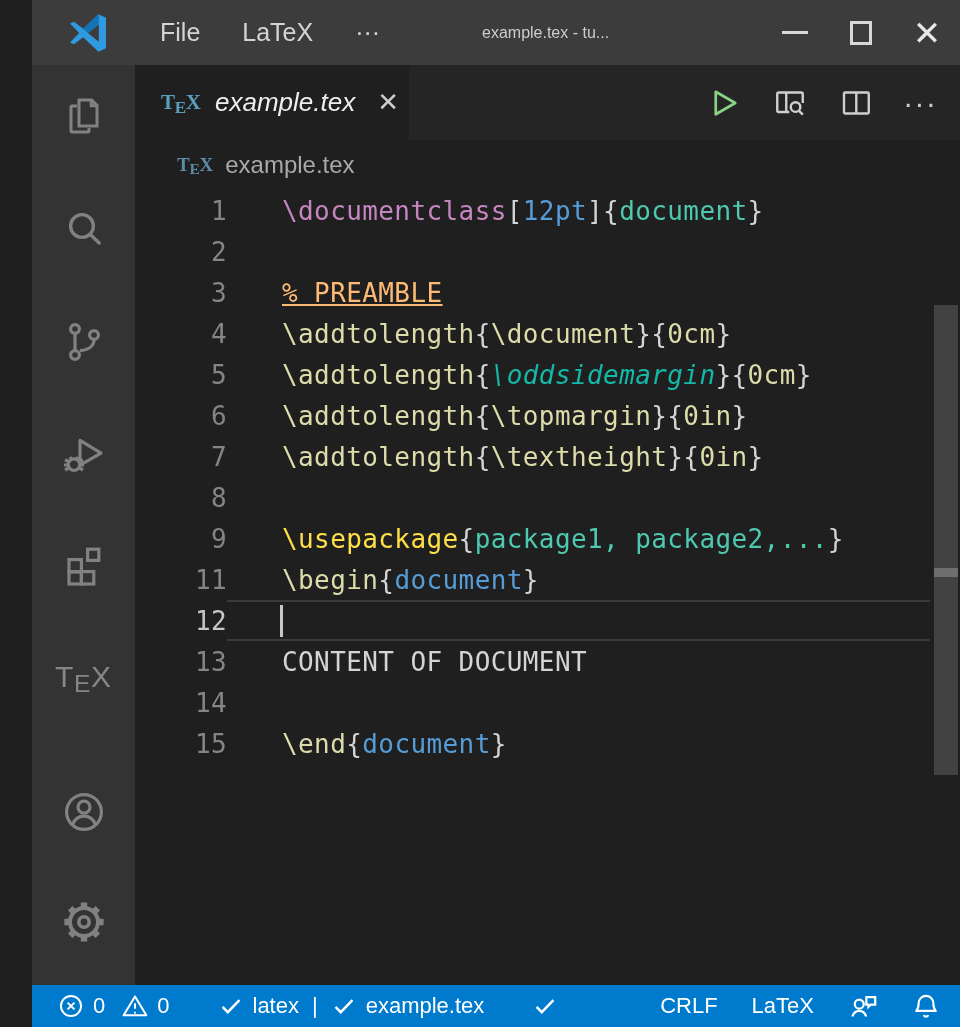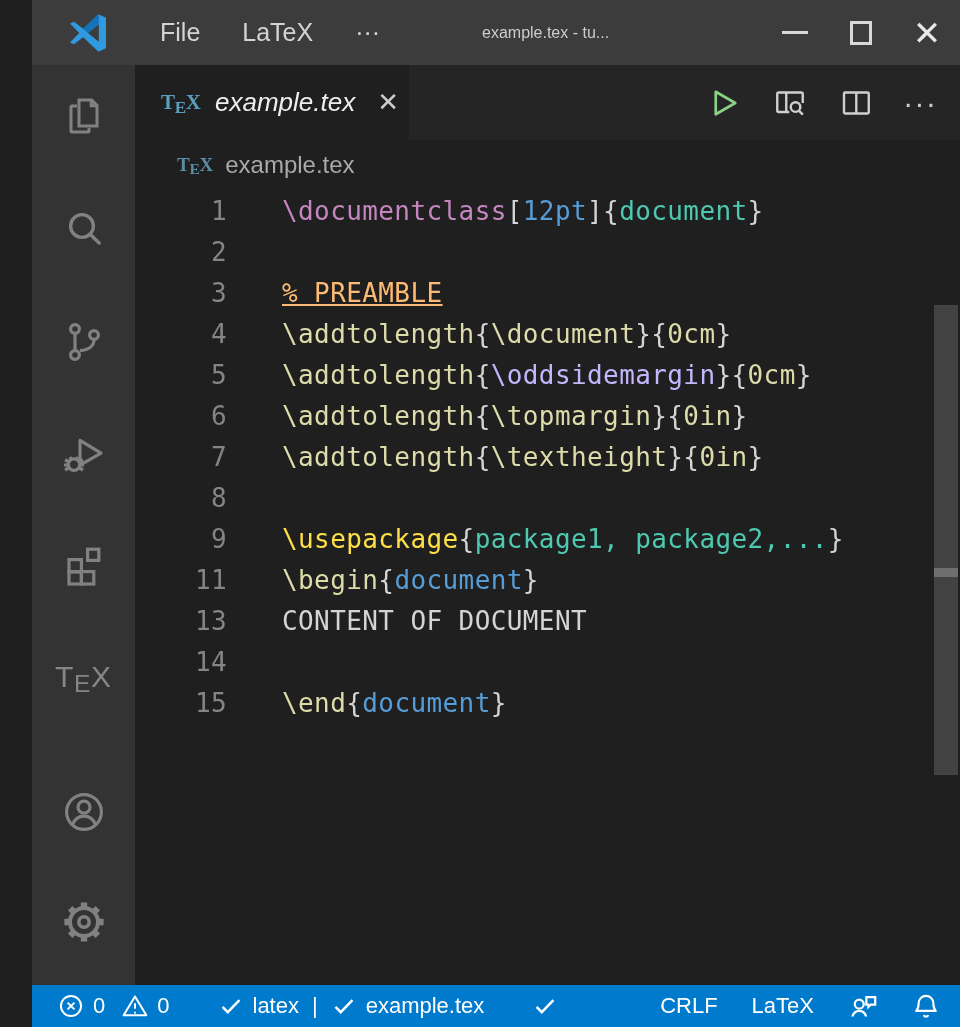--- a/index.html
+++ b/index.html
@@ -200,41 +200,45 @@
             <div class="code-line">
               <span class="line-number">3</span>
               <span class="line-content"><span style="color: #fdba74; text-decoration: underline;">% PREAMBLE</span></span>
             </div>
             <div class="code-line">
               <span class="line-number">4</span>
               <span class="line-content"><span style="color: rgb(220, 220, 170);">\addtolength</span><span style="color: rgb(212, 212, 212);">{</span><span style="color: rgb(220, 220, 170);">\document</span><span style="color: rgb(212, 212, 212);">}{</span><span style="color: rgb(220, 220, 170);">0cm</span><span style="color: rgb(212, 212, 212);">}</span></span>
             </div>
             <div class="code-line">
               <span class="line-number">5</span>
-              <span class="line-content"><span style="color: rgb(220, 220, 170);">\addtolength</span><span style="color: rgb(212, 212, 212);">{</span><span style="color: #c4b5fd;">\oddsidemargin</span><span style="color: rgb(212, 212, 212);">}{</span><span style="color: rgb(220, 220, 170);">0cm</span><span style="color: rgb(212, 212, 212);">}</span></span>
+              <span class="line-content"><span style="color: rgb(220, 220, 170);">\addtolength</span><span style="color: rgb(212, 212, 212);">{</span><span style="color: #14b8a6; font-style: italic;">\oddsidemargin</span><span style="color: rgb(212, 212, 212);">}{</span><span style="color: rgb(220, 220, 170);">0cm</span><span style="color: rgb(212, 212, 212);">}</span></span>
             </div>
             <div class="code-line">
               <span class="line-number">6</span>
               <span class="line-content"><span style="color: rgb(220, 220, 170);">\addtolength</span><span style="color: rgb(212, 212, 212);">{</span><span style="color: rgb(220, 220, 170);">\topmargin</span><span style="color: rgb(212, 212, 212);">}{</span><span style="color: rgb(220, 220, 170);">0in</span><span style="color: rgb(212, 212, 212);">}</span></span>
             </div>
             <div class="code-line">
               <span class="line-number">7</span>
               <span class="line-content"><span style="color: rgb(220, 220, 170);">\addtolength</span><span style="color: rgb(212, 212, 212);">{</span><span style="color: rgb(220, 220, 170);">\textheight</span><span style="color: rgb(212, 212, 212);">}{</span><span style="color: rgb(220, 220, 170);">0in</span><span style="color: rgb(212, 212, 212);">}</span></span>
             </div>
             <div class="code-line">
               <span class="line-number">8</span>
               <span class="line-content"></span>
             </div>
             <div class="code-line">
               <span class="line-number">9</span>
               <span class="line-content"><span style="color: #fde047;">\usepackage</span><span style="color: rgb(212, 212, 212);">{</span><span style="color: rgb(78, 201, 176);">package1, package2,...</span><span style="color: rgb(212, 212, 212);">}</span></span>
             </div>
             <div class="code-line">
               <span class="line-number">11</span>
               <span class="line-content"><span style="color: rgb(220, 220, 170);">\begin</span><span style="color: rgb(212, 212, 212);">{</span><span style="color: rgb(86, 156, 214);">document</span><span style="color: rgb(212, 212, 212);">}</span></span>
+            </div>
+            <div class="code-line current">
+              <span class="line-number">12</span>
+              <span class="line-content"><span class="cursor"></span></span>
             </div>
             <div class="code-line">
               <span class="line-number">13</span>
               <span class="line-content"><span style="color: rgb(212, 212, 212);">CONTENT OF DOCUMENT</span></span>
             </div>
             <div class="code-line">
               <span class="line-number">14</span>
               <span class="line-content"></span>
             </div>
             <div class="code-line">

